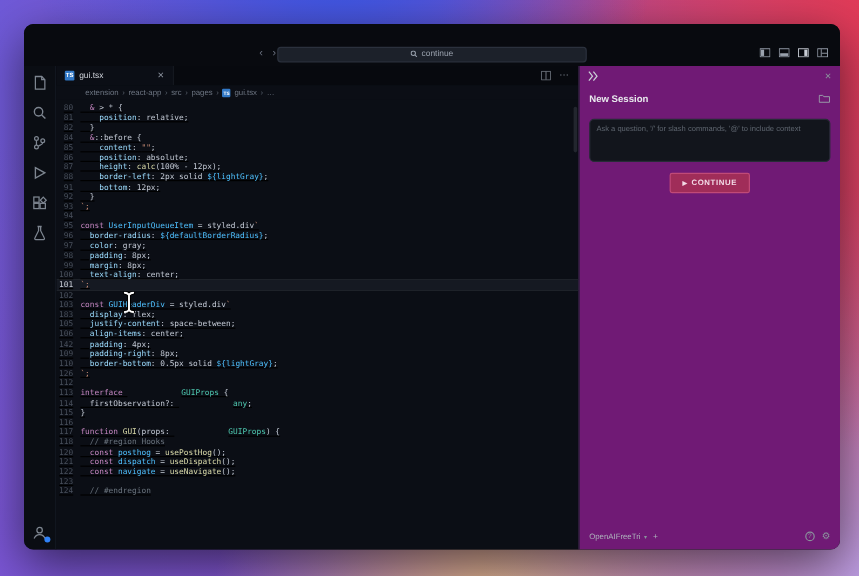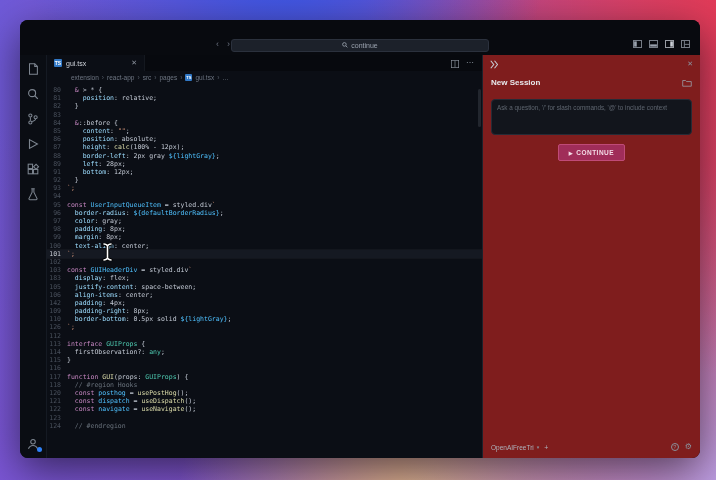--- a/index.html
+++ b/index.html
@@ -54,32 +54,32 @@
   .tab-actions { margin-left:auto; display:flex; align-items:center; gap:7px; padding-right:8px; color:#8a919c; }
   .tab-actions .more { font-size:8px; line-height:8px; }
   
   .breadcrumbs { height:12px; flex:0 0 auto; display:flex; align-items:center; gap:3px; padding-left:24px;
     font-size:6.5px; color:#6e7683; background:#0b0e15; }
   .breadcrumbs .ts-badge { width:7px; height:7px; font-size:4px; }
   .bc-sep { color:#565e6a; }
   
   .code { flex:1; position:relative; overflow:hidden; padding-top:3px;
     font-family:"DejaVu Sans Mono", monospace; font-size:6.5px; line-height:8.2px; }
-  .crow { display:flex; height:8.2px; position:relative; }
+  .crow { display:flex; height:8.2px; position:relative;text-decoration:underline; }
   .crow.cur { background:rgba(120,132,156,.10); box-shadow:0 -0.5px 0 rgba(255,255,255,.07), 0 0.5px 0 rgba(255,255,255,.07); }
   .gut { flex:0 0 20px; text-align:right; padding-right:6px; color:#49505c; }
   .crow.cur .gut { color:#c6cbd3; }
   .ltx { white-space:pre; color:#c3c9d4; }
   .tk-kw { color:#c586c0; } .tk-id { color:#4fc1ff; } .tk-prop { color:#9cdcfe; }
   .tk-pl { color:#c3c9d4; } .tk-str { color:#ce9178; } .tk-cm { color:#6a737d; }
-  .tk-ty { color:#4ec9b0; } .tk-fn { color:#dcdcaa; }
+  .tk-ty { color:#4ec9b0;margin-left:45px; } .tk-fn { color:#dcdcaa; }
   .ed-scroll { position:absolute; right:1px; top:6px; width:3px; height:38px; background:rgba(190,200,215,.13); border-radius:2px; }
   .ibeam { position:absolute; left:55px; top:160px; }
   
-  .panel { width:218px; flex:0 0 auto; background:#7f1d1d; border-left:1px solid #1c212b; display:flex; flex-direction:column; }
+  .panel { width:218px; flex:0 0 auto; background:#701a75; border-left:1px solid #1c212b; display:flex; flex-direction:column; }
   .panel-top { height:15px; display:flex; align-items:center; padding:2px 7px 0; color:#c9ced6; }
   .panel-top .close { margin-left:auto; color:#8a919c; font-size:7px; }
   .panel-titlerow { display:flex; align-items:center; padding:3px 8px 2px; }
   .panel-title { font-size:8px; font-weight:bold; color:#e8eaed; }
   .panel-titlerow .folder { margin-left:auto; color:#9aa1ab; }
   .panel-input {
     margin:6px 8px 0; height:36px; background:#12151c; border:1px solid #262b36; border-radius:4px;
     padding:4px 5px; font-size:6.3px; color:#5f6670; overflow:hidden; white-space:nowrap;
   }
   .continue-btn {
@@ -236,46 +236,38 @@
             </div>
             <div class="crow">
               <span class="gut">81</span>
               <span class="ltx"><span class="tk-prop">    position</span><span class="tk-pl">: relative;</span></span>
             </div>
             <div class="crow">
               <span class="gut">82</span>
               <span class="ltx"><span class="tk-pl">  }</span></span>
             </div>
             <div class="crow">
-              <span class="gut">83</span>
-              <span class="ltx"></span>
-            </div>
-            <div class="crow">
               <span class="gut">84</span>
               <span class="ltx"><span class="tk-pl">  </span><span class="tk-kw">&amp;</span><span class="tk-pl">::before {</span></span>
             </div>
             <div class="crow">
               <span class="gut">85</span>
               <span class="ltx"><span class="tk-prop">    content</span><span class="tk-pl">: </span><span class="tk-str">""</span><span class="tk-pl">;</span></span>
             </div>
             <div class="crow">
               <span class="gut">86</span>
               <span class="ltx"><span class="tk-prop">    position</span><span class="tk-pl">: absolute;</span></span>
             </div>
             <div class="crow">
               <span class="gut">87</span>
               <span class="ltx"><span class="tk-prop">    height</span><span class="tk-pl">: </span><span class="tk-fn">calc</span><span class="tk-pl">(100% - 12px);</span></span>
             </div>
             <div class="crow">
               <span class="gut">88</span>
-              <span class="ltx"><span class="tk-prop">    border-left</span><span class="tk-pl">: 2px gray </span><span class="tk-id">${lightGray}</span><span class="tk-pl">;</span></span>
-            </div>
-            <div class="crow">
-              <span class="gut">89</span>
-              <span class="ltx"><span class="tk-prop">    left</span><span class="tk-pl">: 28px;</span></span>
+              <span class="ltx"><span class="tk-prop">    border-left</span><span class="tk-pl">: 2px solid </span><span class="tk-id">${lightGray}</span><span class="tk-pl">;</span></span>
             </div>
             <div class="crow">
               <span class="gut">91</span>
               <span class="ltx"><span class="tk-prop">    bottom</span><span class="tk-pl">: 12px;</span></span>
             </div>
             <div class="crow">
               <span class="gut">92</span>
               <span class="ltx"><span class="tk-pl">  }</span></span>
             </div>
             <div class="crow">

